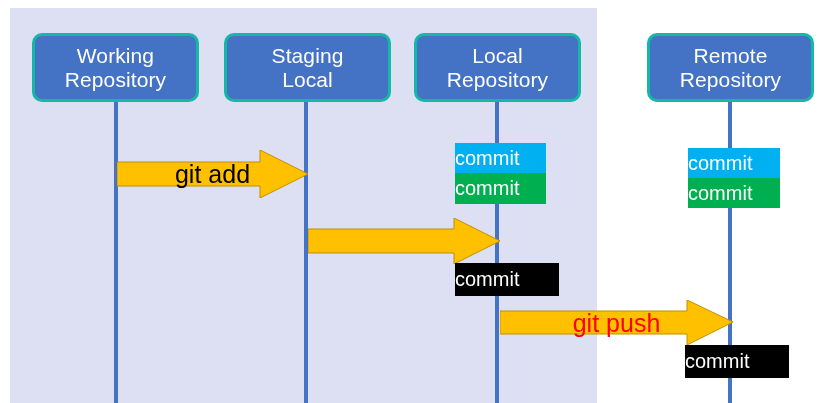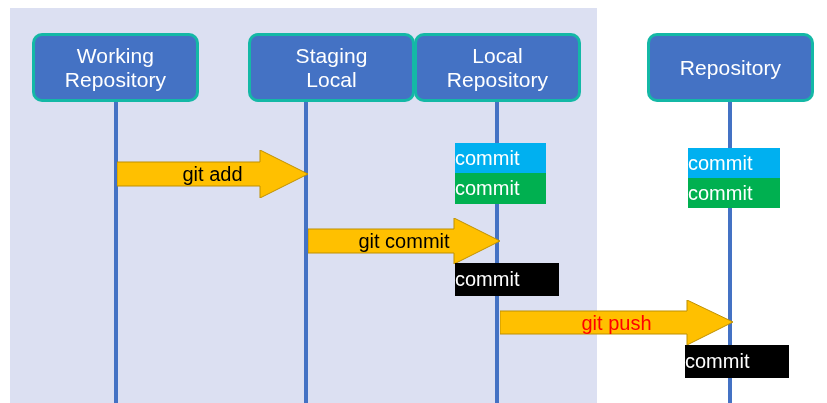--- a/index.html
+++ b/index.html
@@ -62,21 +62,21 @@
   .arrow {
     position: absolute;
   }
   .arrow svg { display: block; width: 100%; height: 100%; }
   .arrow-label {
     position: absolute;
     left: 0; right: 0;
     top: 50%;
     transform: translateY(-50%);
     text-align: center;
-    font-size: 20px;
+    font-size: 25px;
     pointer-events: none;
   }
   .lbl-dark { color: #000000; }
   .lbl-red  { color: #ff0000; text-align: center; }
 </style>
 </head>
 <body>
 
 <div id="canvas">
 
@@ -87,36 +87,37 @@
   <div class="lifeline" style="left:495px; top:100px; height:303px;"></div>
   <div class="lifeline" style="left:728px; top:100px; height:303px;"></div>
 
   <div class="role-box" style="left:32px; top:33px; width:167px; height:69px;">
     <div>
       <span>Working</span>
       <span>Repository</span>
     </div>
   </div>
 
-  <div class="role-box" style="left:224px; top:33px; width:167px; height:69px;margin-left:24px;">
+  <div class="role-box" style="left:224px; top:33px; width:167px; height:69px;">
     <div>
       <span>Staging</span>
       <span>Local</span>
     </div>
   </div>
 
   <div class="role-box" style="left:414px; top:33px; width:167px; height:69px;">
     <div>
       <span>Local</span>
       <span>Repository</span>
     </div>
   </div>
 
   <div class="role-box" style="left:647px; top:33px; width:167px; height:69px;">
     <div>
+      <span>Remote</span>
       <span>Repository</span>
     </div>
   </div>
 
   <div class="arrow" style="left:117px; top:150px; width:191px; height:48px;">
     <svg viewBox="0 0 191 48" preserveAspectRatio="none">
       <polygon points="0,12 143,12 143,0 191,24 143,48 143,36 0,36" fill="#ffc000" stroke="#bf9000" stroke-width="1"></polygon>
     </svg>
     <div class="arrow-label lbl-dark">git add</div>
   </div>
@@ -132,21 +133,20 @@
     <span>commit</span>
   </div>
   <div class="chip chip-green" style="left:688px; top:178px; width:92px; height:30px;">
     <span>commit</span>
   </div>
 
   <div class="arrow" style="left:308px; top:218px; width:192px; height:46px;">
     <svg viewBox="0 0 192 46" preserveAspectRatio="none">
       <polygon points="0,11 146,11 146,0 192,23 146,46 146,35 0,35" fill="#ffc000" stroke="#bf9000" stroke-width="1"></polygon>
     </svg>
-    <div class="arrow-label lbl-dark">git commit</div>
   </div>
 
   <div class="chip chip-black" style="left:455px; top:263px; width:104px; height:33px;">
     <span>commit</span>
   </div>
 
   <div class="arrow" style="left:500px; top:300px; width:233px; height:45px;">
     <svg viewBox="0 0 233 45" preserveAspectRatio="none">
       <polygon points="0,11 187,11 187,0 233,22 187,45 187,34 0,34" fill="#ffc000" stroke="#bf9000" stroke-width="1"></polygon>
     </svg>

